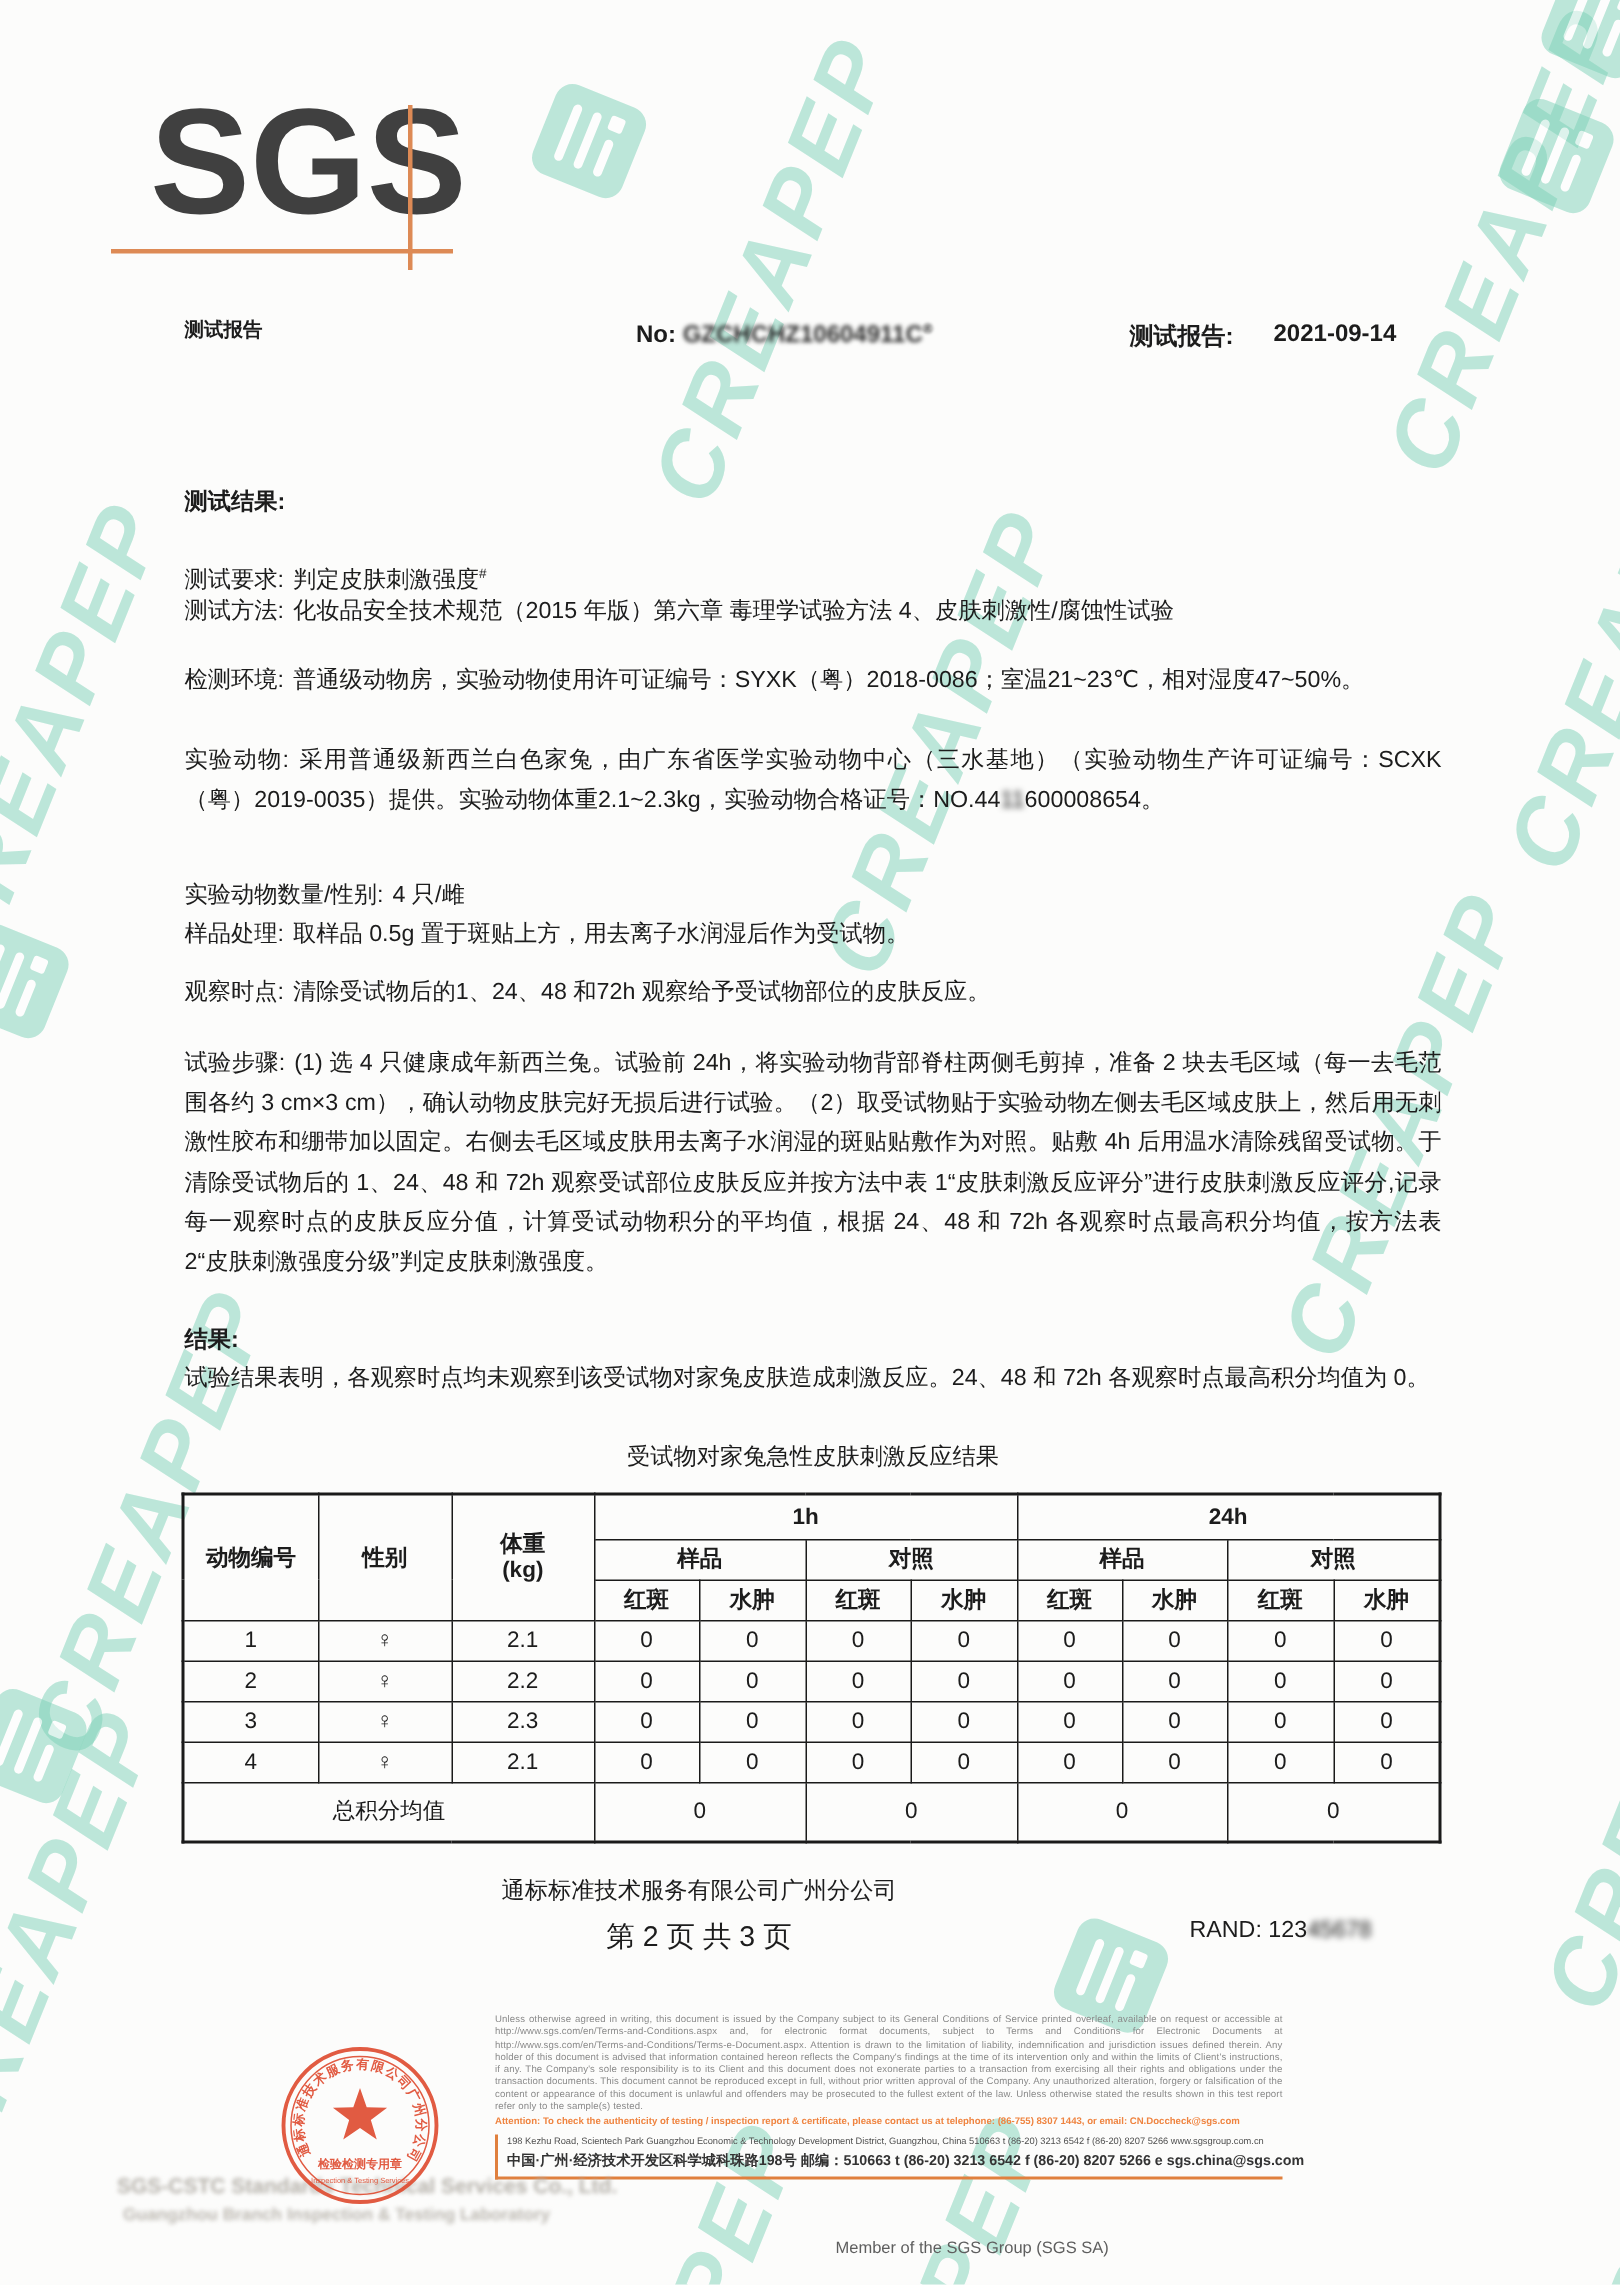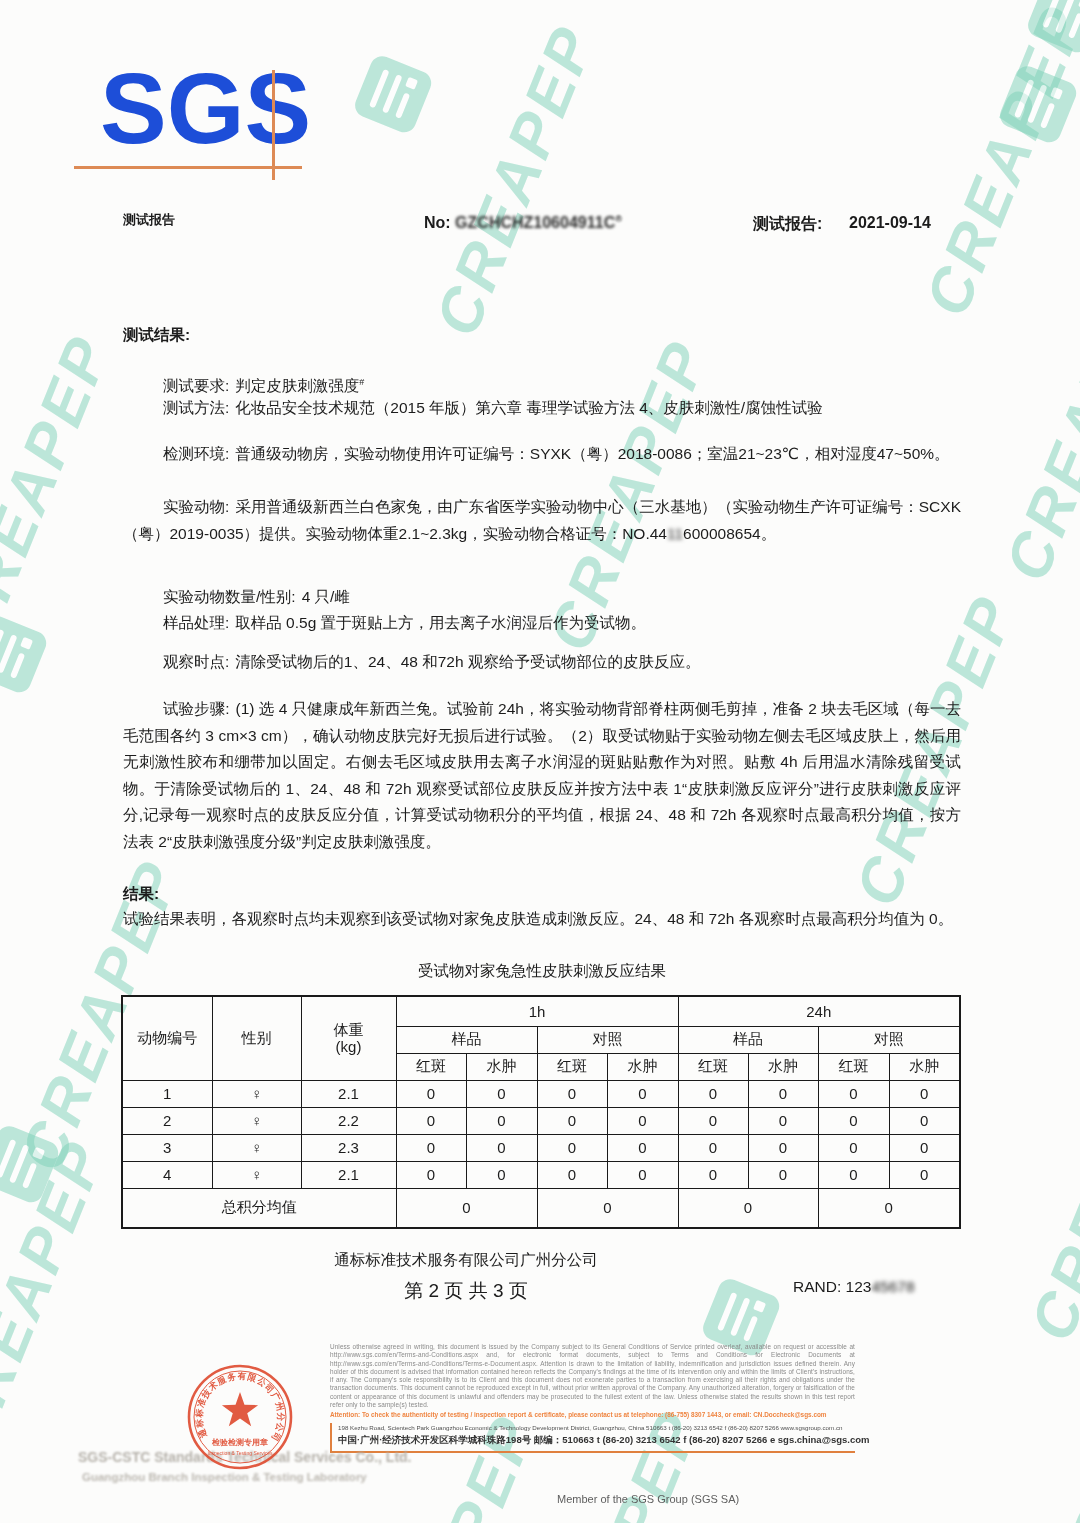--- a/index.html
+++ b/index.html
@@ -12,44 +12,44 @@
   #wm-layer { position:absolute; inset:0; z-index:0; pointer-events:none; }
   .wm {
     position:absolute; transform:translate(-50%,-50%) rotate(-68deg);
     font-weight:bold; font-style:italic; font-size:62px; letter-spacing:4px;
     white-space:nowrap; opacity:.5;
   }
   .wm-icon { position:absolute; transform:translate(-50%,-50%) rotate(-68deg); opacity:.5; }
   .content { position:relative; z-index:1; }
   .abs { position:absolute; }
   
-  .sgs-logo { left:100px; top:58px; font-size:100px; font-weight:800; color:#1d4ed8;
+  .sgs-logo { left:100px; top:58px; font-size:100px; font-weight:800; color:#404040;
               letter-spacing:0px; line-height:100px; }
   .logo-hline { left:74px; top:166px; width:228px; height:3px; background:#dd8a55; }
   .logo-vline { left:272px; top:70px; width:3px; height:110px; background:#dd8a55; }
   .doc-type { left:123px; top:211px; font-size:13px; font-weight:bold; }
   .no-line  { left:424px; top:214px; font-size:16px; font-weight:bold; }
   .no-blur  { filter:blur(1.4px); color:#2b2b2b; }
   .no-sup   { font-size:9px; vertical-align:super; filter:blur(1px); }
   .date-label { left:753px; top:214px; font-size:16px; font-weight:bold; }
   .date-value { left:849px; top:214px; font-size:16px; font-weight:bold; }
   
   .para { position:absolute; left:123px; width:838px; font-size:15.5px;
           line-height:26.5px; text-align:justify; }
-  .para .lbl { margin-right:6px;margin-left:40px; }
+  .para .lbl { margin-right:6px; }
   .heading { font-weight:bold; text-align:left; }
   .sup-mark { font-size:9px; vertical-align:super; }
   .blur-mid { filter:blur(2px); }
   
   .tbl-title { left:123px; top:961px; width:838px; text-align:center; font-size:15.5px; }
   .results-table { position:absolute; left:121px; top:995px; border-collapse:collapse;
                    table-layout:fixed; width:838px; font-size:15px; }
   .results-table th, .results-table td {
     border:1px solid #1a1a1a; text-align:center; padding:0; height:27px; }
-  .results-table th { font-weight:normal; }
+  .results-table th { font-weight:bold; }
   .results-table { border:2px solid #1a1a1a; }
   .weight-sub { display:block; line-height:17px; }
   
   .company-line { left:121px; top:1250px; width:690px; text-align:center;
                   font-size:15.5px; font-weight:500; }
   .page-line { left:121px; top:1278px; width:690px; text-align:center; font-size:19px; }
   .rand-line { left:793px; top:1278px; font-size:15.5px; font-weight:normal; }
   .rand-blur { filter:blur(2.2px); }
   
   .stamp-under-1 { left:78px; top:1449px; font-size:14px; font-weight:bold;

